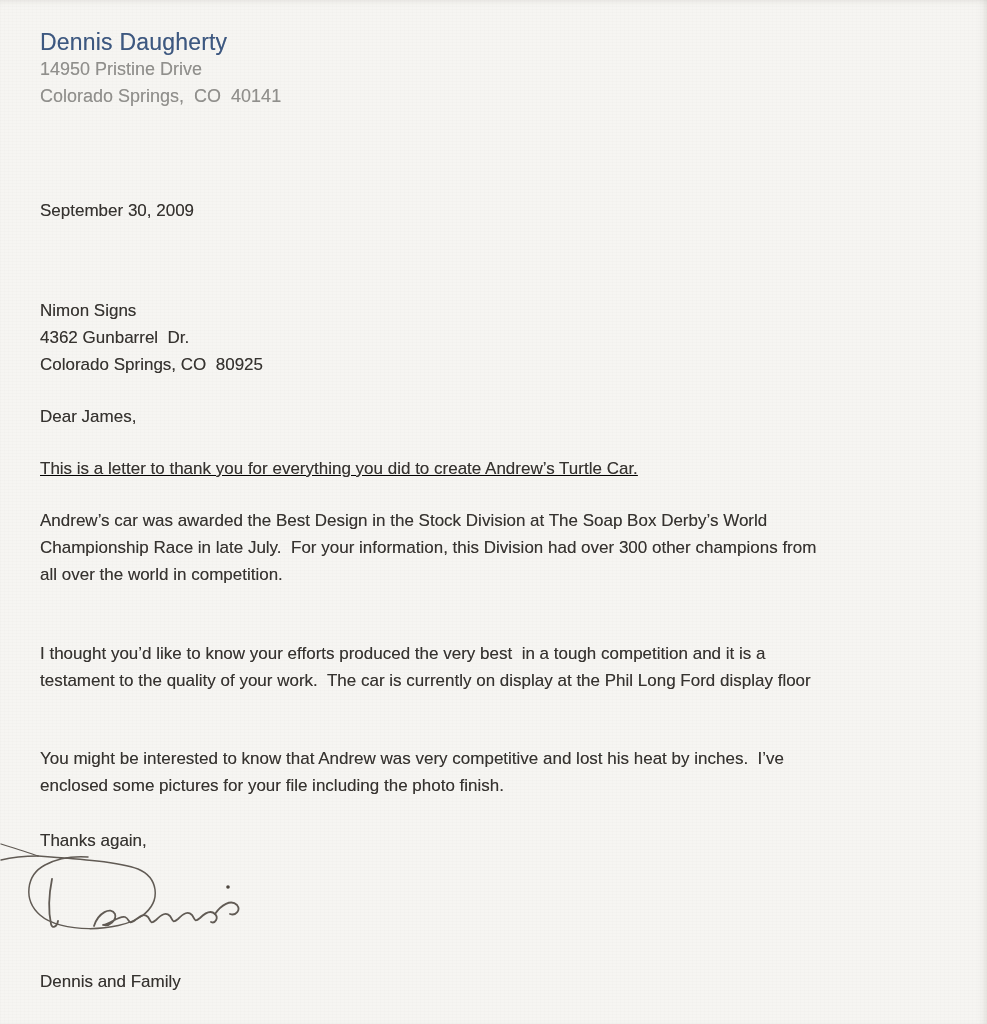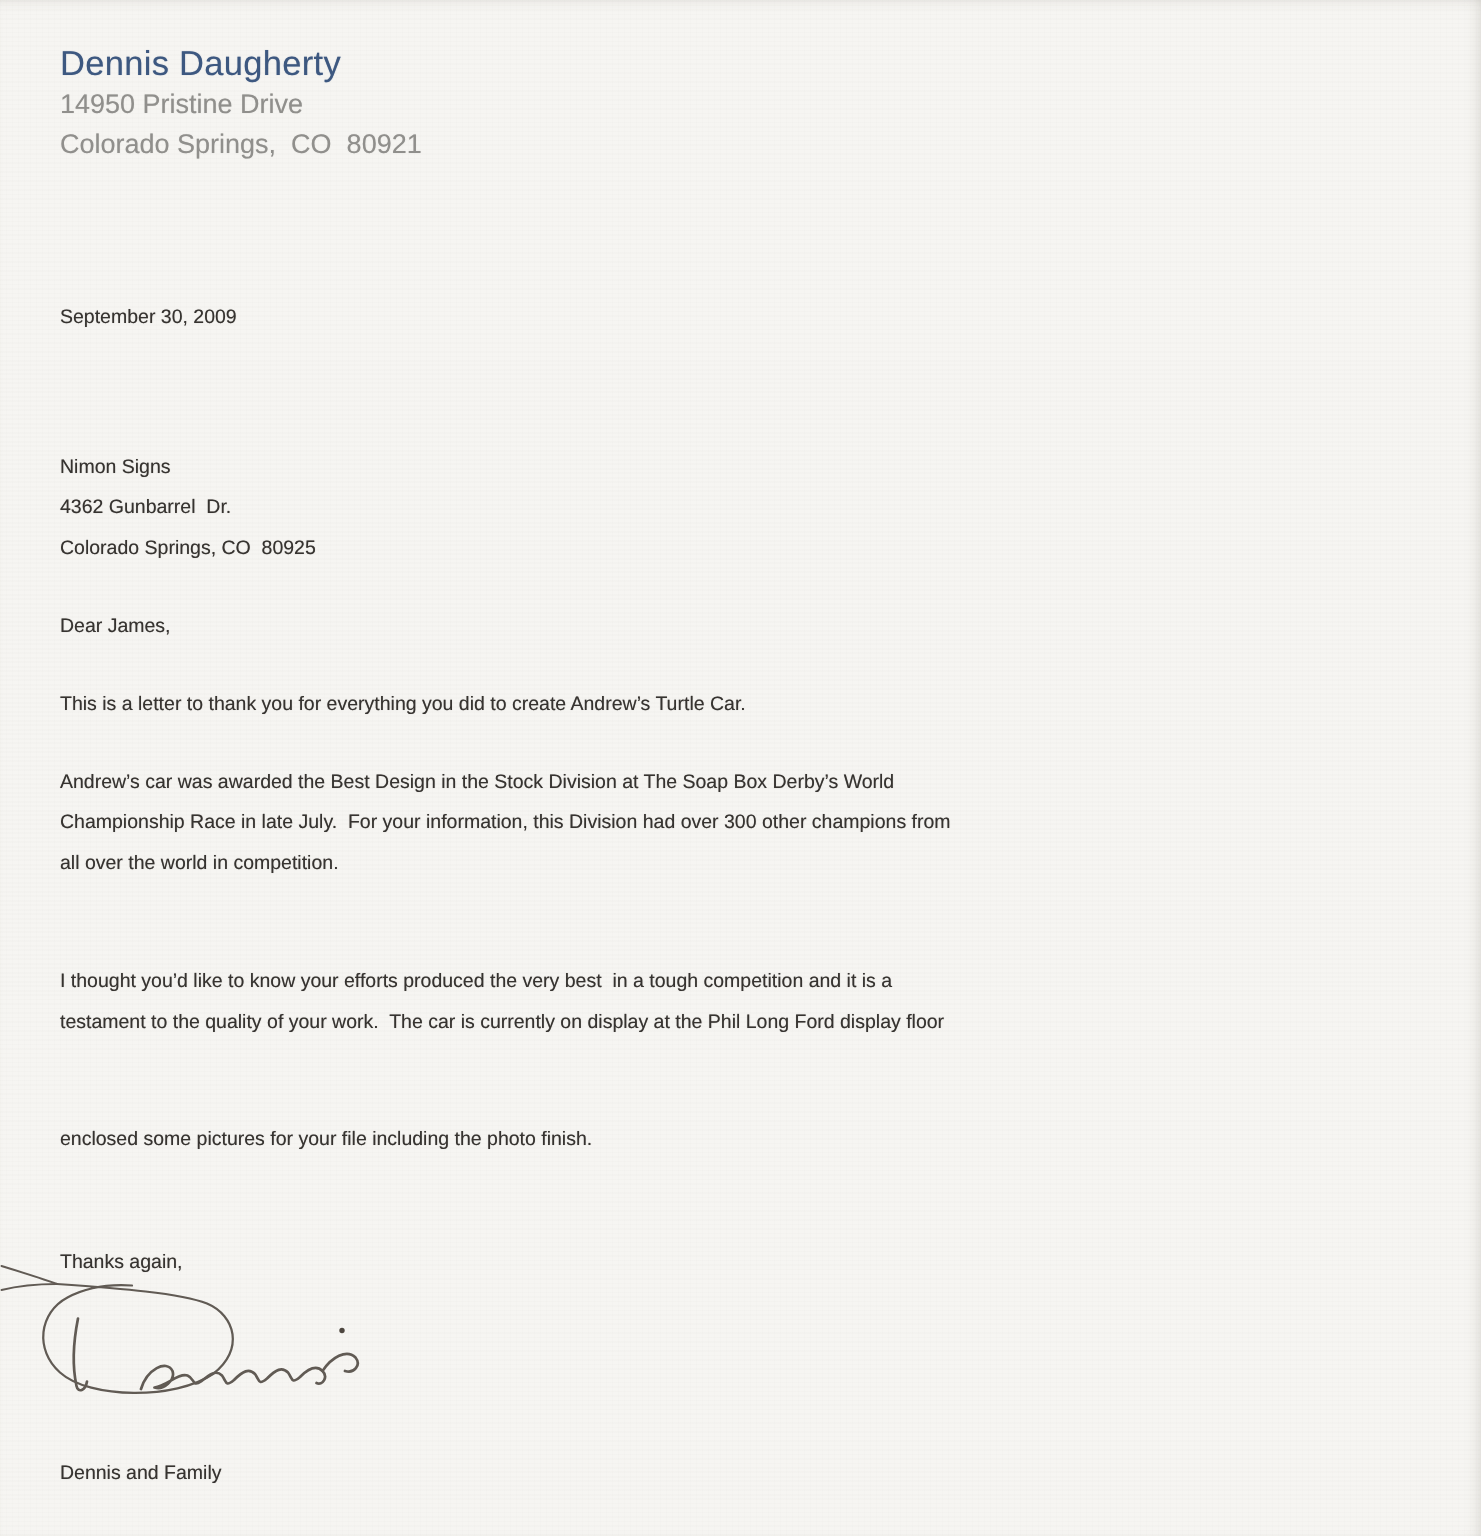--- a/index.html
+++ b/index.html
@@ -6,48 +6,48 @@
   body{
     width:987px;height:1024px;position:relative;overflow:hidden;
     font-family:"Liberation Sans","DejaVu Sans",sans-serif;
     background-color:var(--paper-color,#f6f5f2);
     background-image:
       repeating-linear-gradient(0deg, rgba(90,85,75,0.015) 0 1px, transparent 1px 3px),
       repeating-linear-gradient(90deg, rgba(90,85,75,0.012) 0 1px, transparent 1px 4px);
     box-shadow: inset -7px 0 10px -7px rgba(120,115,105,0.25), inset 0 6px 9px -7px rgba(120,115,105,0.18);
   }
   .abs{position:absolute;left:40px;}
-  .line{white-space:pre;color:var(--body-color,#363330);font-size:13px;line-height:27px;
+  .line{white-space:pre;color:var(--body-color,#363330);font-size:17px;line-height:27px;
         text-shadow:0 0 0.5px rgba(70,65,60,0.55);}
   .sender-name{
     top:24px;font-size:23px;line-height:36px;letter-spacing:0.2px;
     color:var(--name-color,#3d5880);text-shadow:0 0 0.6px rgba(61,88,128,0.5);
   }
   .sender-address{top:56px;}
   .sender-address .line{color:var(--address-color,#908f8c);font-size:18px;
         text-shadow:0 0 0.5px rgba(144,143,140,0.5);}
   .date-block{top:197px;}
   .recipient-block{top:297px;}
   .salutation-block{top:403px;}
-  .para-1{top:455px;}
+  .para-1{top:455px;text-decoration:underline;}
   .para-2{top:507px;}
   .para-3{top:640px;}
   .para-4{top:745px;}
   .closing-block{top:827px;}
   .signoff-block{top:968px;}
   .signature-svg{position:absolute;left:0;top:838px;}
 </style>
 </head>
 <body style="--paper-color: #f6f5f2; --body-color: #363330; --name-color: #3d5880; --address-color: #908f8c; --ink-color: #4d463f;">
 
 <div class="abs sender-name">Dennis Daugherty</div>
 
 <div class="abs sender-address">
   <div class="line">14950 Pristine Drive</div>
-  <div class="line">Colorado Springs,  CO  80921</div>
+  <div class="line">Colorado Springs,  CO  40141</div>
 </div>
 
 <div class="abs date-block">
   <div class="line">September 30, 2009</div>
 </div>
 
 <div class="abs recipient-block">
   <div class="line">Nimon Signs</div>
   <div class="line">4362 Gunbarrel  Dr.</div>
   <div class="line">Colorado Springs, CO  80925</div>
@@ -66,20 +66,21 @@
   <div class="line">Championship Race in late July.  For your information, this Division had over 300 other champions from</div>
   <div class="line">all over the world in competition.</div>
 </div>
 
 <div class="abs para-3">
   <div class="line">I thought you’d like to know your efforts produced the very best  in a tough competition and it is a</div>
   <div class="line">testament to the quality of your work.  The car is currently on display at the Phil Long Ford display floor</div>
 </div>
 
 <div class="abs para-4">
+  <div class="line">You might be interested to know that Andrew was very competitive and lost his heat by inches.  I’ve</div>
   <div class="line">enclosed some pictures for your file including the photo finish.</div>
 </div>
 
 <div class="abs closing-block">
   <div class="line">Thanks again,</div>
 </div>
 
 <svg class="signature-svg" width="270" height="110" viewBox="0 0 270 110" aria-hidden="true">
   <g fill="none" stroke="#4d463f" stroke-linecap="round" stroke-linejoin="round" opacity="0.88">
 

